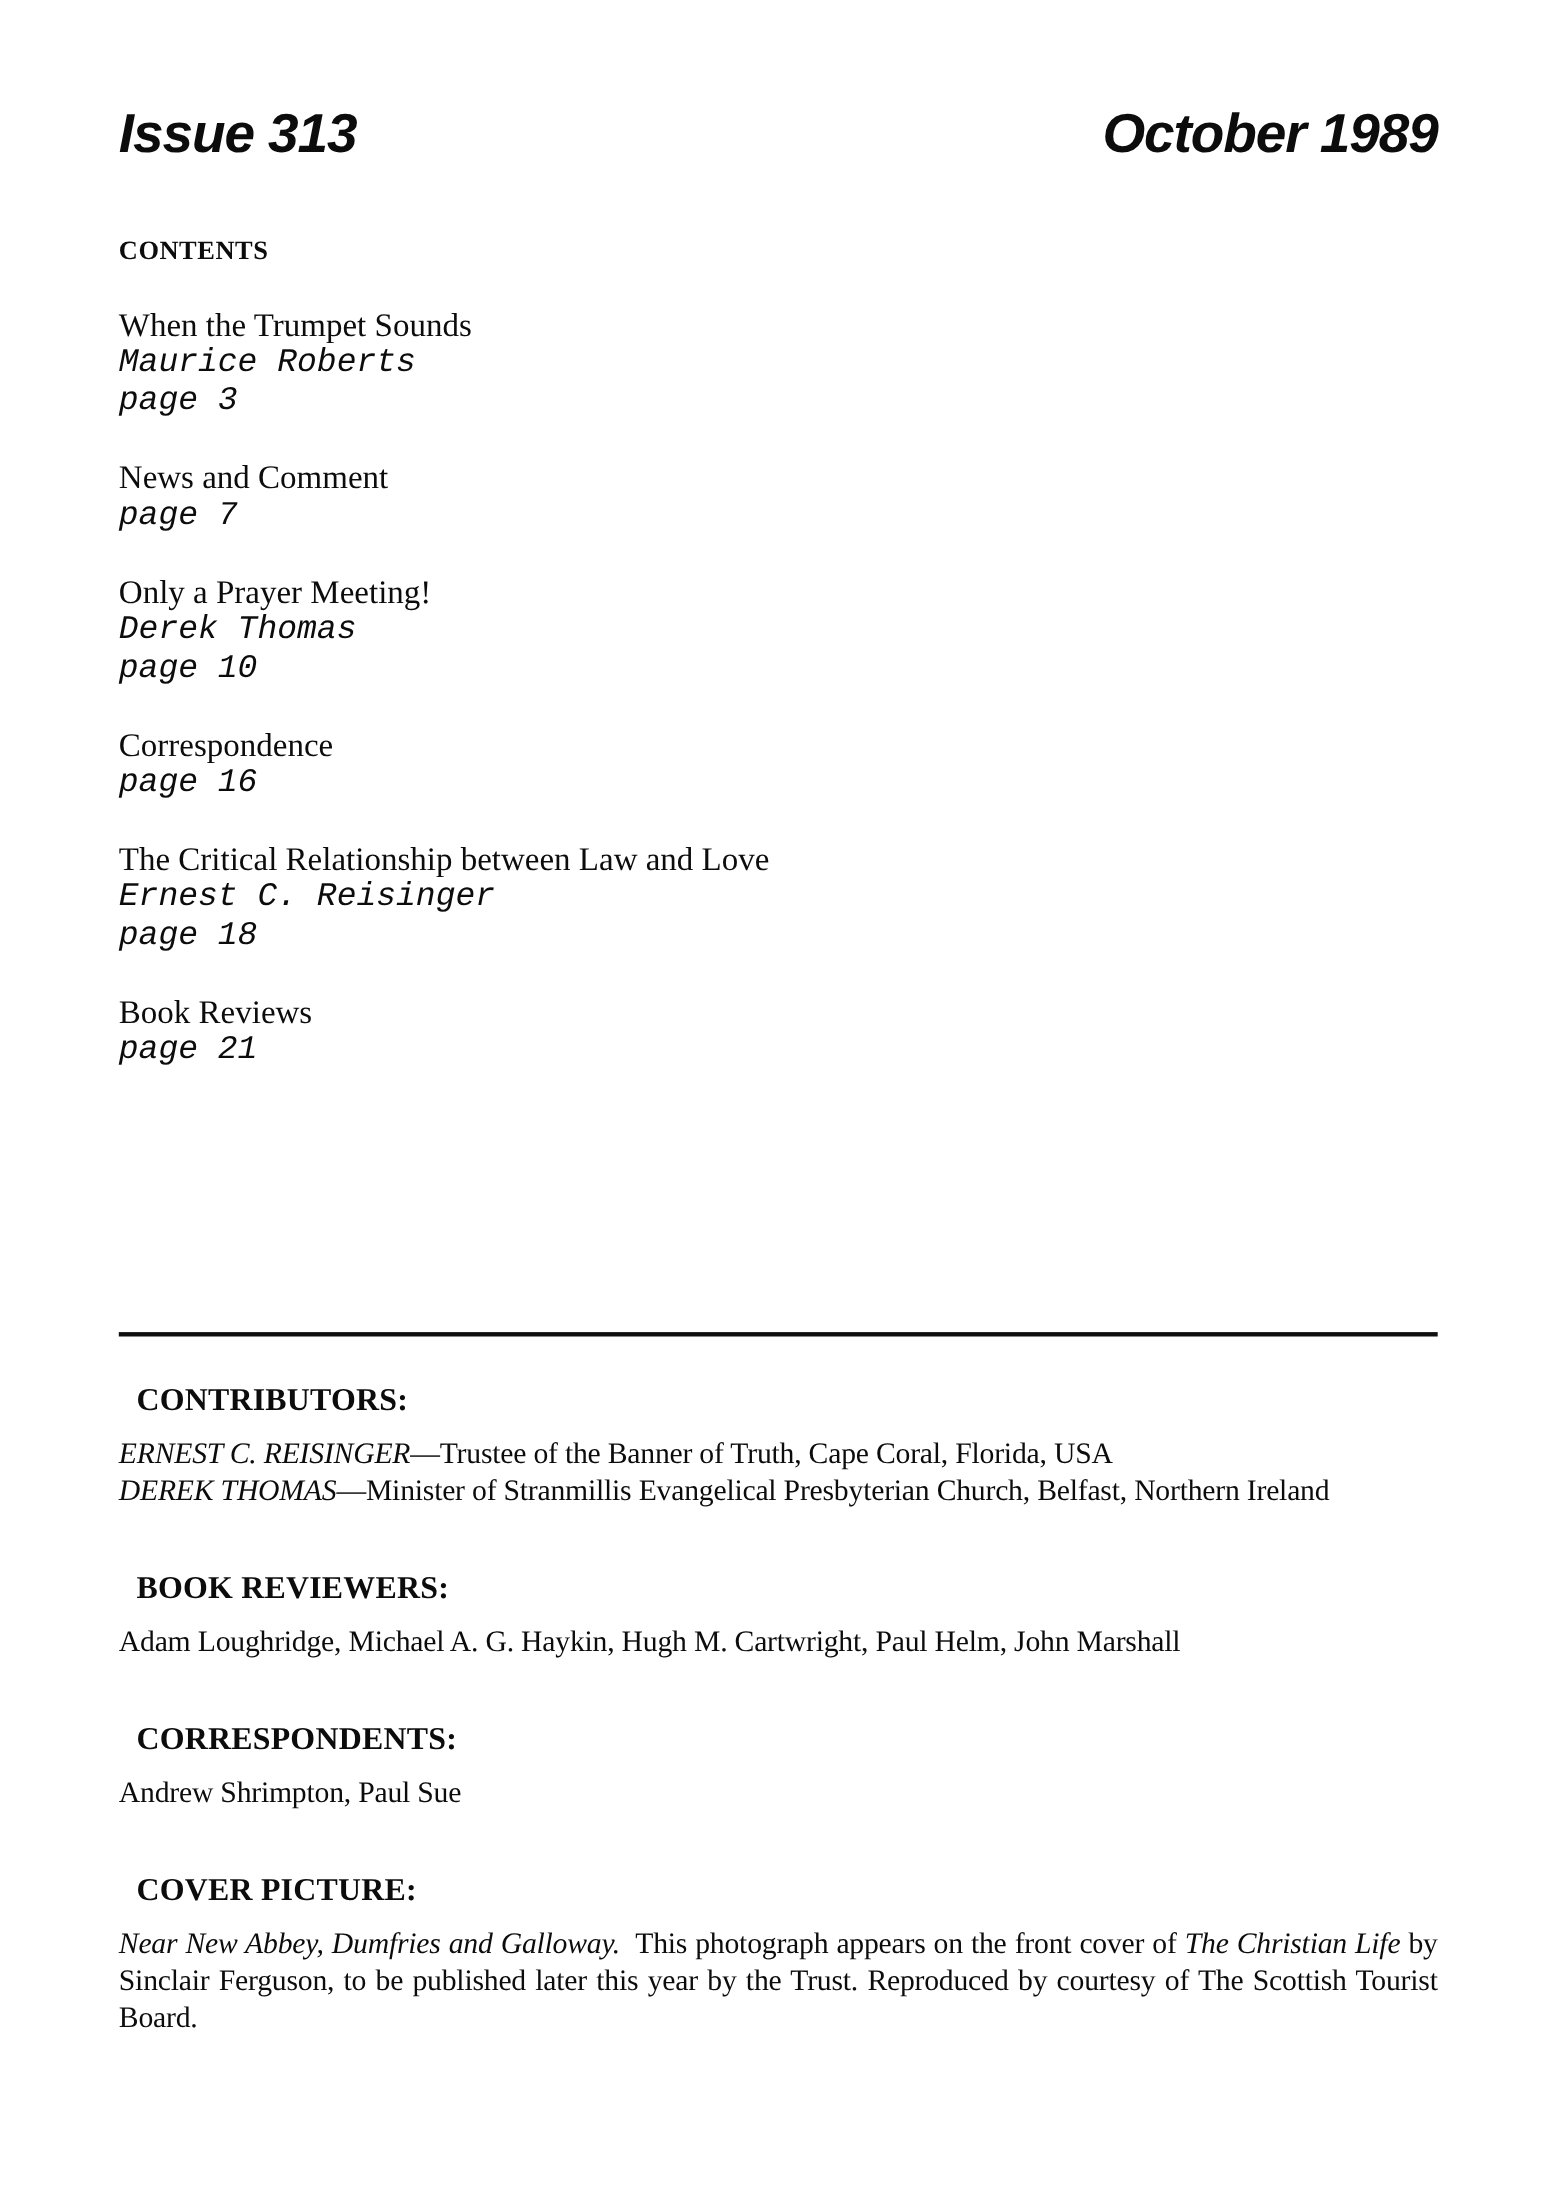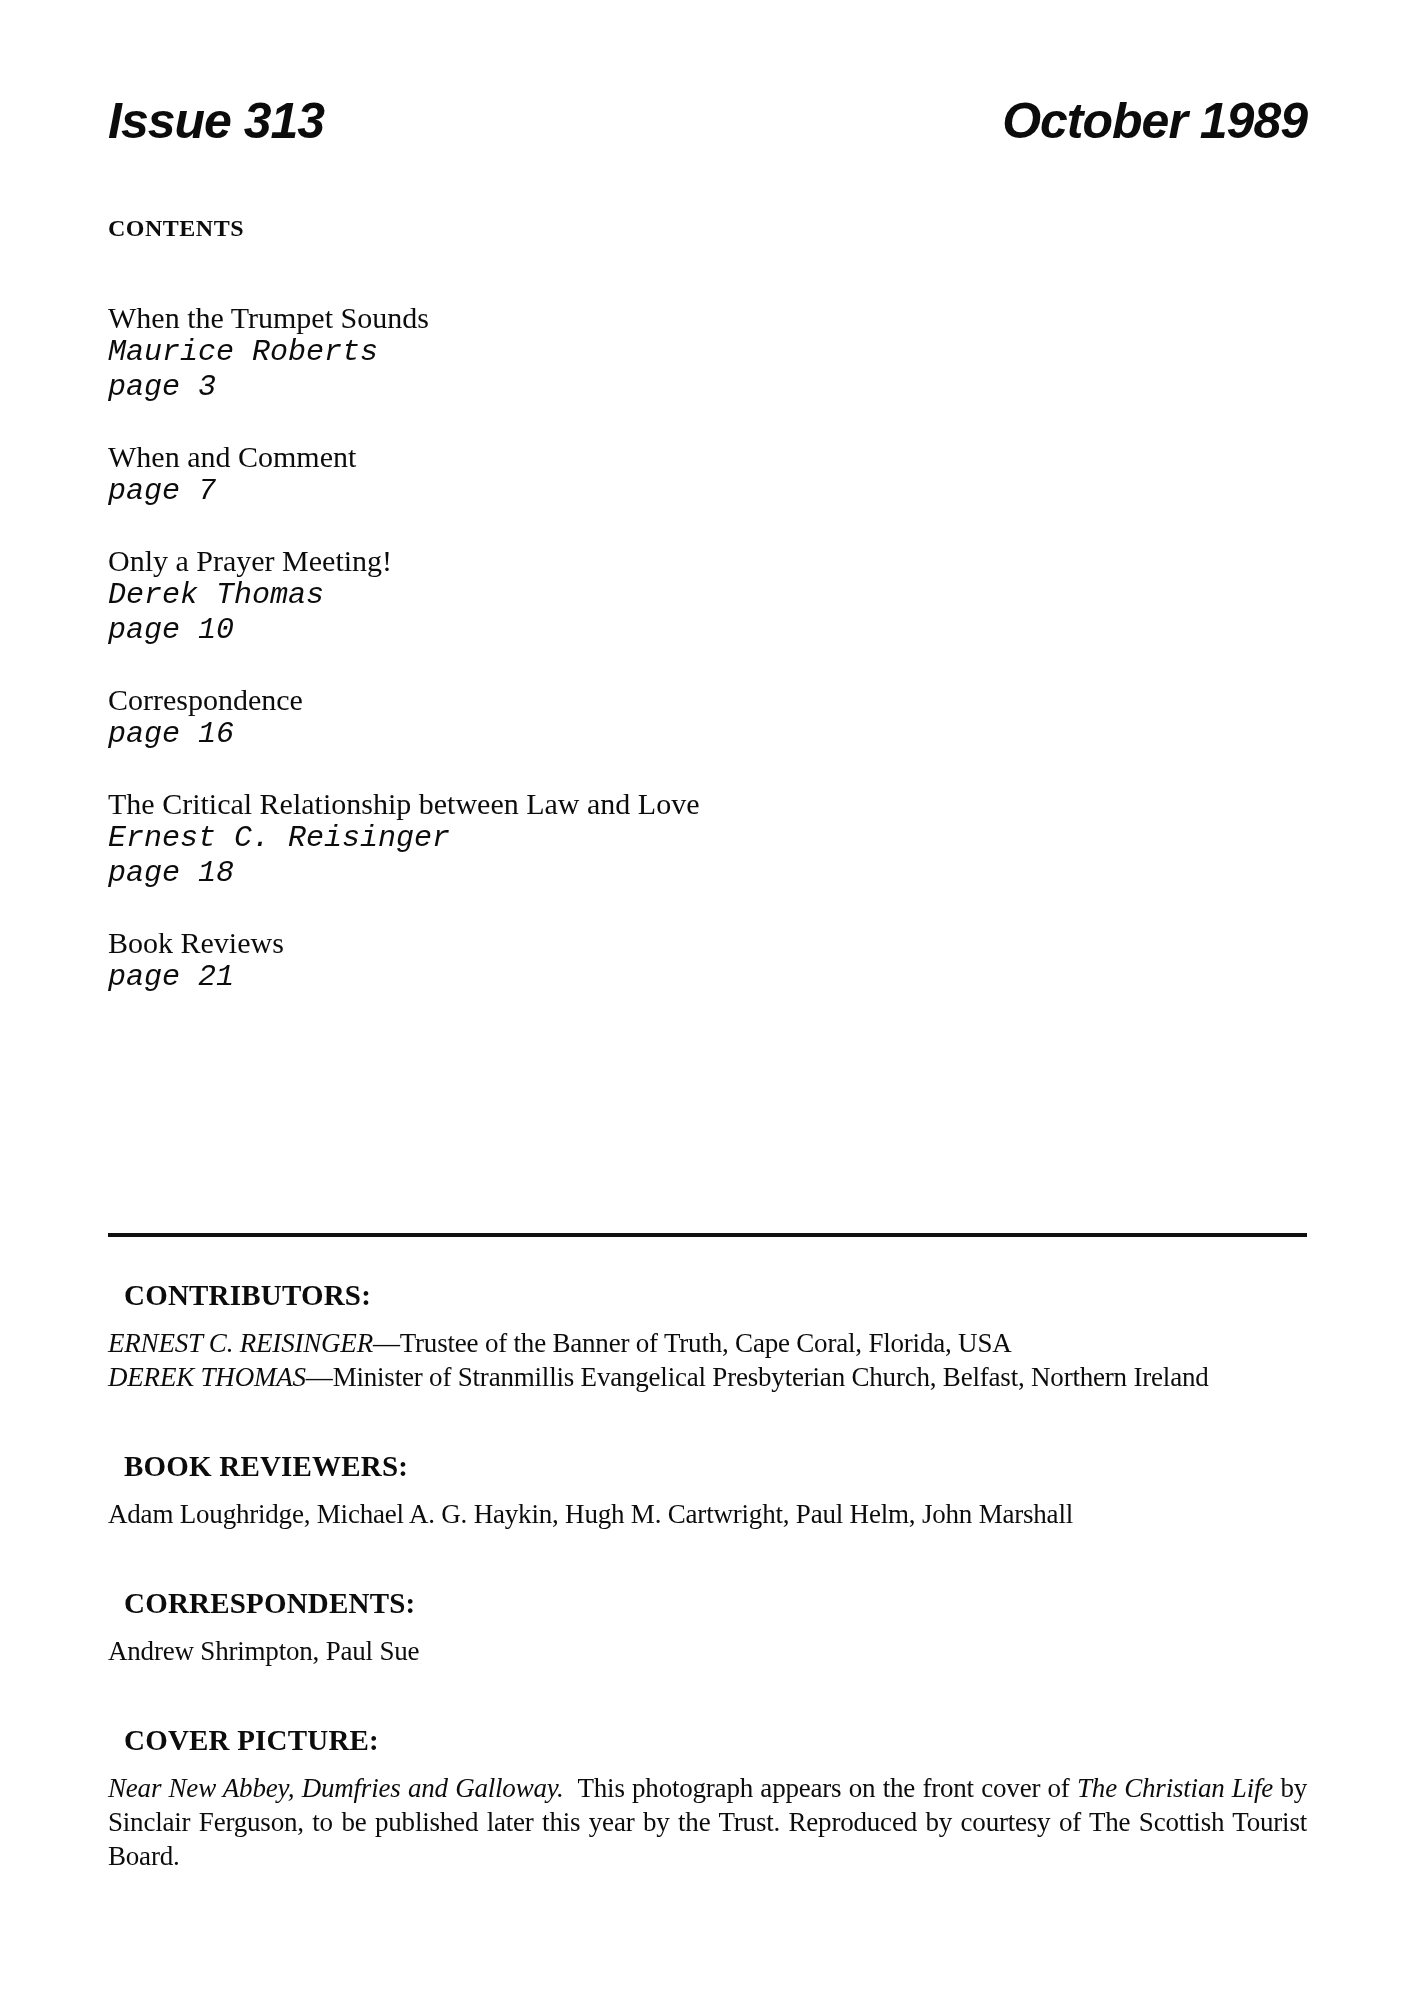--- a/index.html
+++ b/index.html
@@ -34,21 +34,21 @@
   }
   
   .contents-heading {
     margin: 70px 0 0 0;
     font-size: 24px;
     font-weight: 700;
     line-height: 1;
     letter-spacing: 0.5px;
   }
   .toc-list {
-    margin-top: 60px;
+    margin-top: 38px;
   }
   .toc-item {
     margin: 0 0 34px 0;
     font-size: 30px;
     line-height: 35px;
   }
   .toc-title { font-style: normal; }
   .toc-author, .toc-page { font-style: italic; font-family: Liberation Mono, monospace; }
   
   .divider {
@@ -92,21 +92,21 @@
 
   <div class="toc-list">
 
     <div class="toc-item">
       <div class="toc-title">When the Trumpet Sounds</div>
       <div class="toc-author">Maurice Roberts</div>
       <div class="toc-page">page 3</div>
     </div>
 
     <div class="toc-item">
-      <div class="toc-title">When and Comment</div>
+      <div class="toc-title">News and Comment</div>
       <div class="toc-page">page 7</div>
     </div>
 
     <div class="toc-item">
       <div class="toc-title">Only a Prayer Meeting!</div>
       <div class="toc-author">Derek Thomas</div>
       <div class="toc-page">page 10</div>
     </div>
 
     <div class="toc-item">

